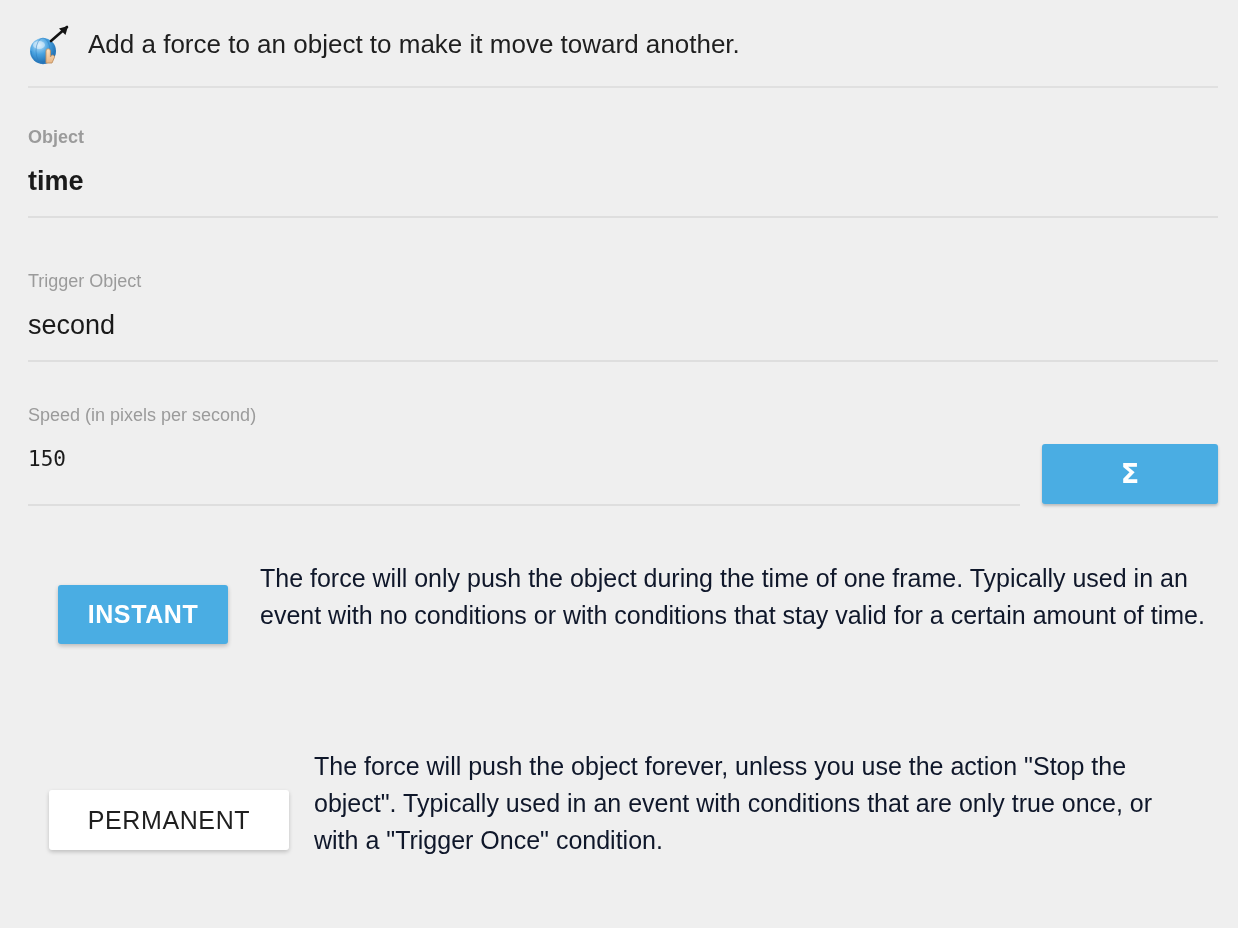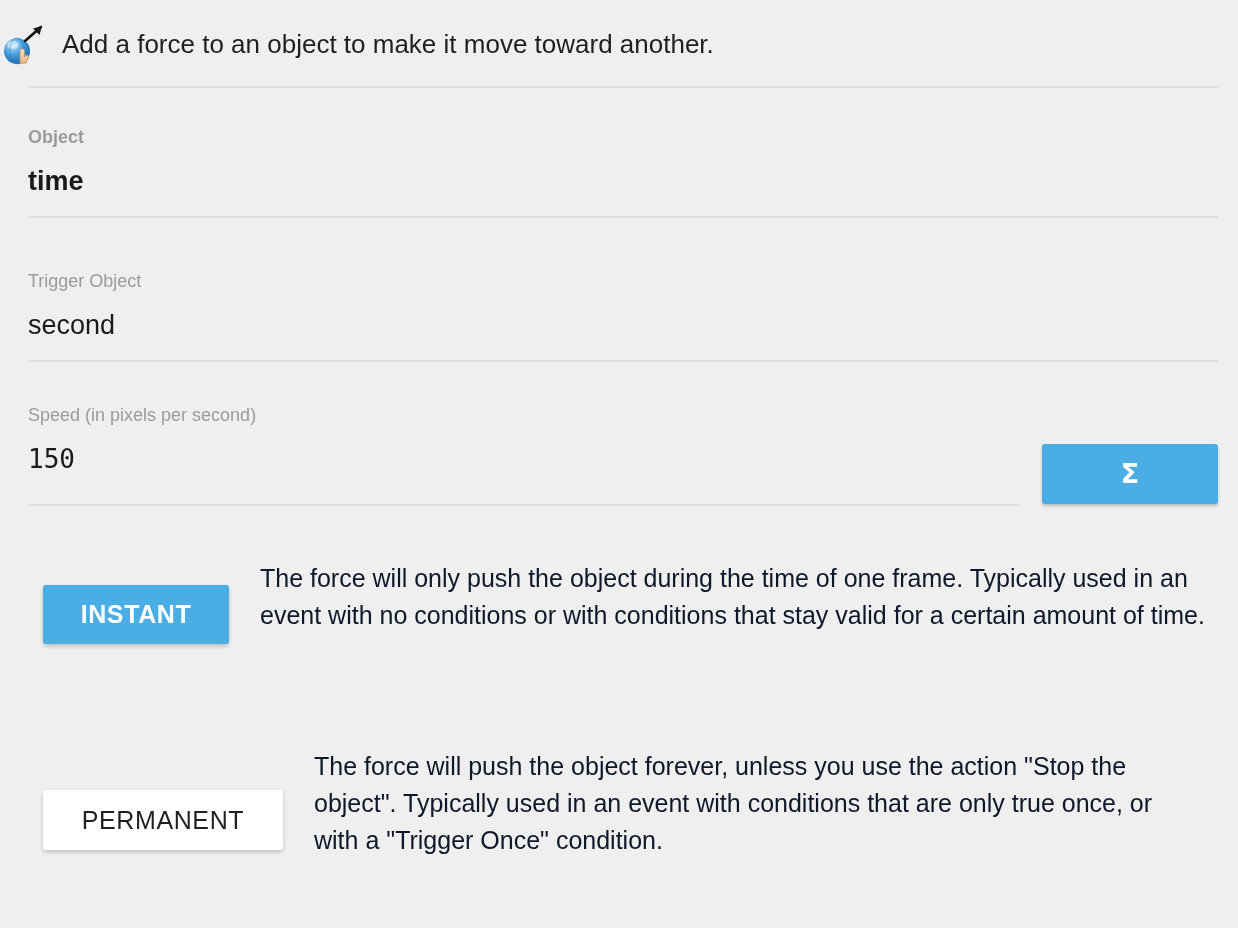--- a/index.html
+++ b/index.html
@@ -21,20 +21,21 @@
 
   
   .header {
     position: absolute;
     left: 0;
     top: 0;
     width: 1238px;
     height: 87px;
     display: flex;
     align-items: center;
+    padding-left: 26px;
   }
   .header-icon {
     width: 46px;
     height: 46px;
     position: relative;
     flex: 0 0 auto;
     margin-top: 2px;
   }
   .header-icon svg { display: block; }
   .header-title {
@@ -67,21 +68,21 @@
   }
   .field-value {
     font-size: 27px;
     color: #1a1a1a;
     line-height: 34px;
     margin-top: 16px;
     white-space: nowrap;
   }
   .field-value.mono {
     font-family: "DejaVu Sans Mono", "Liberation Mono", monospace;
-    font-size: 26px;
+    font-size: 21px;
   }
   .field-underline {
     position: absolute;
     left: 28px;
     height: 2px;
     background: #dedede;
   }
 
   #field-object      { top: 126px; font-weight: bold; }
   #underline-object  { top: 216px; width: 1190px; }
@@ -131,29 +132,29 @@
   }
   .mode-button.secondary {
     background: #ffffff;
     color: #1f1f1f;
     font-weight: normal;
     letter-spacing: 0.6px;
     box-shadow: 0 2px 4px rgba(0,0,0,0.20);
   }
 
   #btn-instant {
-    left: 43px;
+    left: 58px;
     top: 585px;
-    width: 186px;
+    width: 170px;
     height: 59px;
     font-size: 25px;
     line-height: 59px;
   }
   #btn-permanent {
-    left: 43px;
+    left: 49px;
     top: 790px;
     width: 240px;
     height: 60px;
     font-size: 25px;
     line-height: 60px;
   }
 
   .mode-desc {
     position: absolute;
     font-size: 25px;

